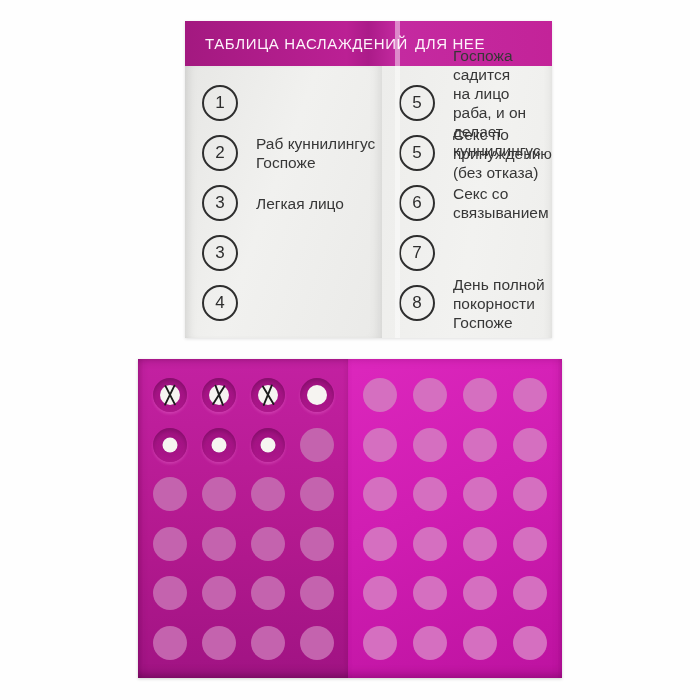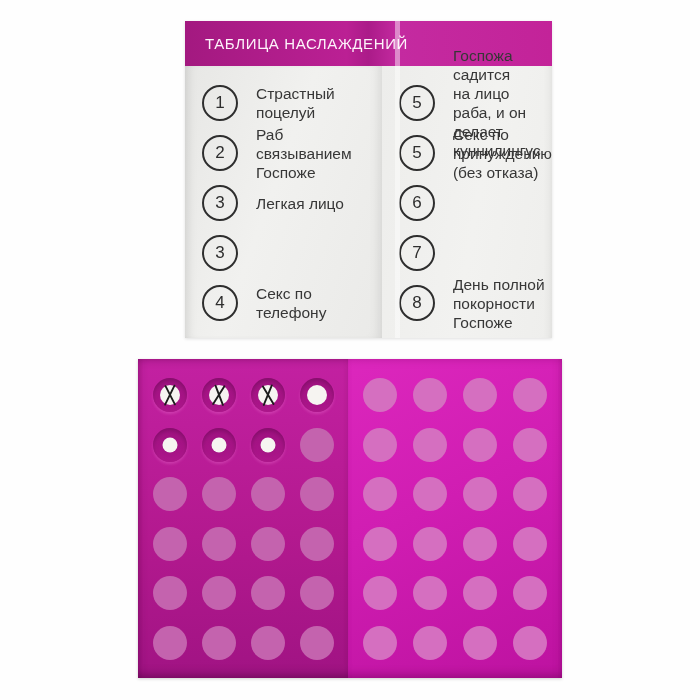--- a/index.html
+++ b/index.html
@@ -94,62 +94,63 @@
   .cell.x:nth-child(3) svg{transform:rotate(-4deg);}
 </style>
 </head>
 <body>
 
 <div class="stage">
 
   <div class="card-top">
     <div class="header">
       <span class="h-label h-left">ТАБЛИЦА НАСЛАЖДЕНИЙ</span>
+      <span class="h-label h-right">ДЛЯ НЕЕ</span>
     </div>
     <div class="body">
       <div class="col col-left">
         <div class="items" id="items-left">
             <div class="item">
               <span class="num">1</span>
-              <span class="txt">Страстный поцелуй</span>
             </div>
             <div class="item">
               <span class="num">2</span>
-              <span class="txt">Раб связыванием
+              <span class="txt">Раб куннилингус
 Госпоже</span>
             </div>
             <div class="item">
               <span class="num">3</span>
               <span class="txt">Легкая лицо</span>
             </div>
             <div class="item">
               <span class="num">3</span>
             </div>
             <div class="item">
               <span class="num">4</span>
-              <span class="txt">Секс по телефону</span>
             </div>
           </div>
       </div>
       <div class="col col-right">
         <div class="items" id="items-right">
             <div class="item">
               <span class="num">5</span>
               <span class="txt">Госпожа садится
 на лицо раба, и он
 делает куннилингус</span>
             </div>
             <div class="item">
               <span class="num">5</span>
               <span class="txt">Секс по
 принуждению
 (без отказа)</span>
             </div>
             <div class="item">
               <span class="num">6</span>
+              <span class="txt">Секс со
+связыванием</span>
             </div>
             <div class="item">
               <span class="num">7</span>
             </div>
             <div class="item">
               <span class="num">8</span>
               <span class="txt">День полной
 покорности
 Госпоже</span>
             </div>

